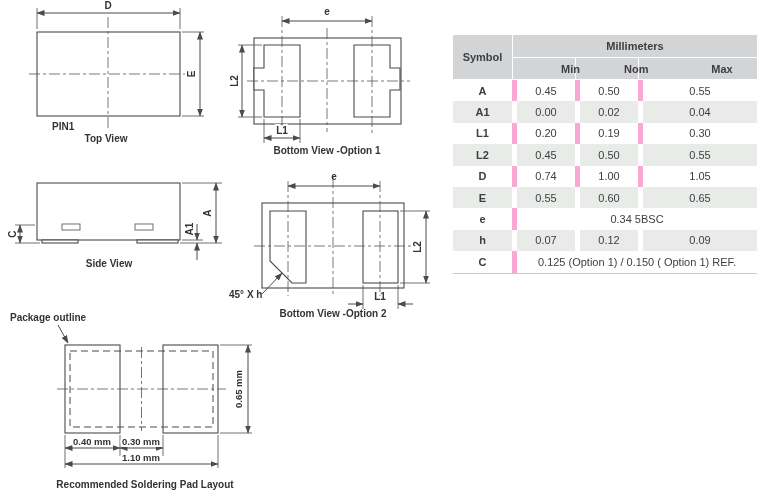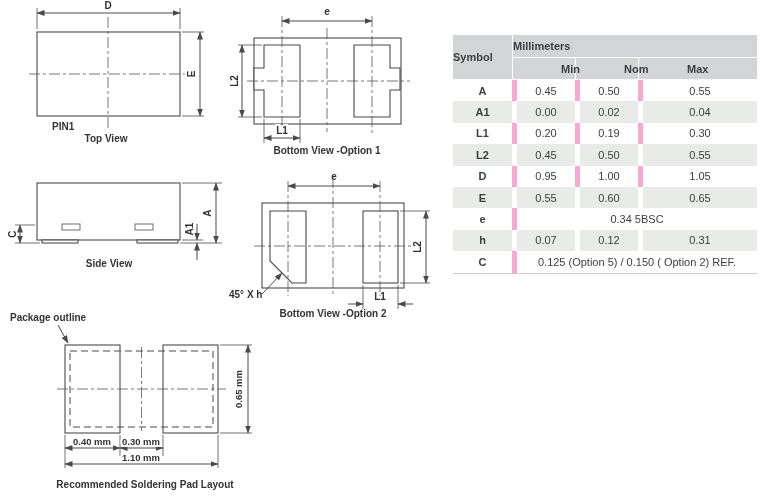--- a/index.html
+++ b/index.html
@@ -12,21 +12,21 @@
   svg .cl{stroke:#55565a;stroke-width:0.8;fill:none;stroke-dasharray:11 3 3 3;}
   svg .dsh{stroke:#4a4b4d;stroke-width:1;fill:none;stroke-dasharray:7 4;}
   svg .dim{stroke:#4a4b4d;stroke-width:1;fill:none;}
   svg text{font-family:"Liberation Sans", sans-serif;font-weight:bold;fill:#323335;font-size:10px;}
   svg text.cap{font-size:10px;}
   svg text.mm{font-size:9.5px;}
   svg text.halo{paint-order:stroke;stroke:#ffffff;stroke-width:4px;}
 
   .dims-table{position:absolute;left:453px;top:35px;width:304px;border-collapse:separate;
               border-spacing:0;table-layout:fixed;color:#3d3e40;font-size:11px;}
-  .dims-table th{background:#d3d4d6;font-weight:bold;text-align:left;vertical-align:middle;
+  .dims-table th{background:#d3d4d6;font-weight:bold;text-align:center;vertical-align:middle;
                  border-left:1px solid #fff;border-bottom:1px solid #fff;padding:0;}
   .dims-table thead tr:first-child th:first-child{border-left:none;}
   .dims-table thead tr:first-child th{height:22px;}
   .dims-table thead tr:last-child th{height:21px;padding-left:48px;}
   .dims-table td{height:21.4px;text-align:center;vertical-align:middle;background:#ffffff;
                  border-left:5px solid #f9a8d4;padding:0;}
   .dims-table td:first-child{border-left:none;}
   .dims-table tr.shade td{background:#e9ebe8;border-left-color:#ffffff;}
   .dims-table td.sym{font-weight:bold;}
   .dims-table tbody tr:last-child td{border-bottom:1px solid #c9cbc9;}
@@ -207,40 +207,40 @@
       <td>0.30</td>
     </tr>
     <tr class="shade">
       <td class="sym">L2</td>
       <td>0.45</td>
       <td>0.50</td>
       <td>0.55</td>
     </tr>
     <tr>
       <td class="sym">D</td>
-      <td>0.95</td>
+      <td>0.74</td>
       <td>1.00</td>
       <td>1.05</td>
     </tr>
     <tr class="shade">
       <td class="sym">E</td>
       <td>0.55</td>
       <td>0.60</td>
       <td>0.65</td>
     </tr>
     <tr>
       <td class="sym">e</td>
       <td colspan="3">0.34 5BSC</td>
     </tr>
     <tr class="shade">
       <td class="sym">h</td>
       <td>0.07</td>
       <td>0.12</td>
-      <td>0.31</td>
+      <td>0.09</td>
     </tr>
     <tr>
       <td class="sym">C</td>
-      <td colspan="3">0.125 (Option 5) / 0.150 ( Option 2) REF.</td>
+      <td colspan="3">0.125 (Option 1) / 0.150 ( Option 1) REF.</td>
     </tr>
   </tbody>
 </table>
 
 </div>
 
 </body></html>

